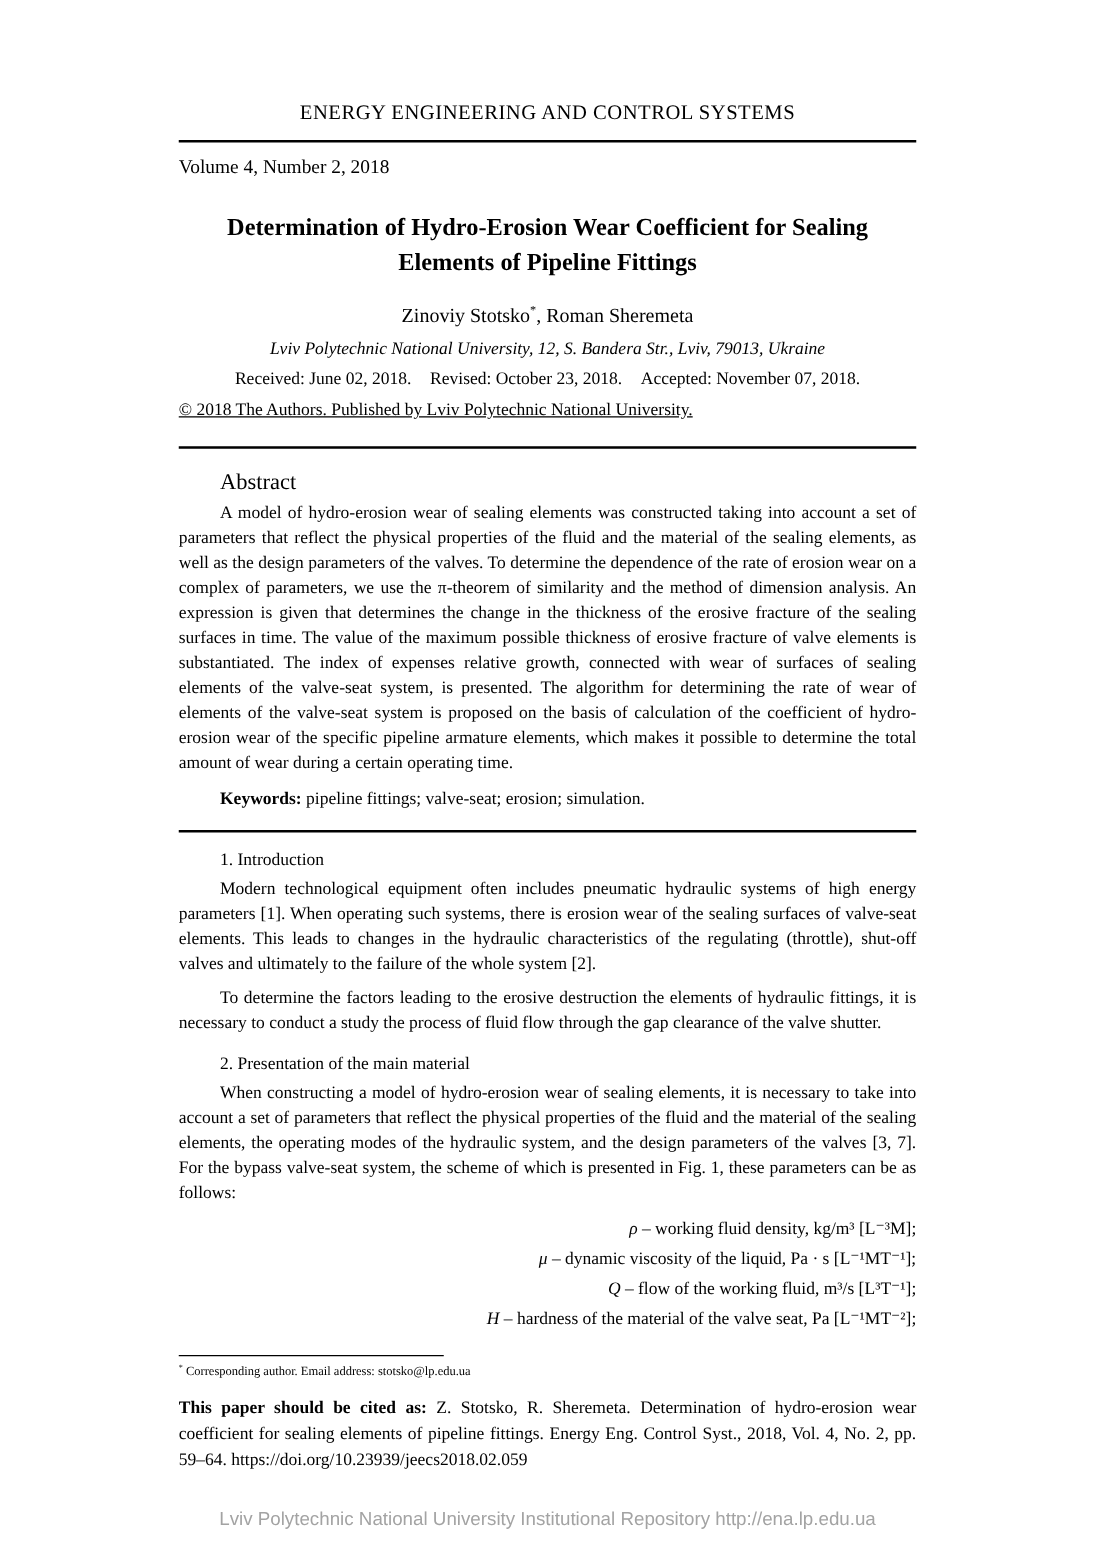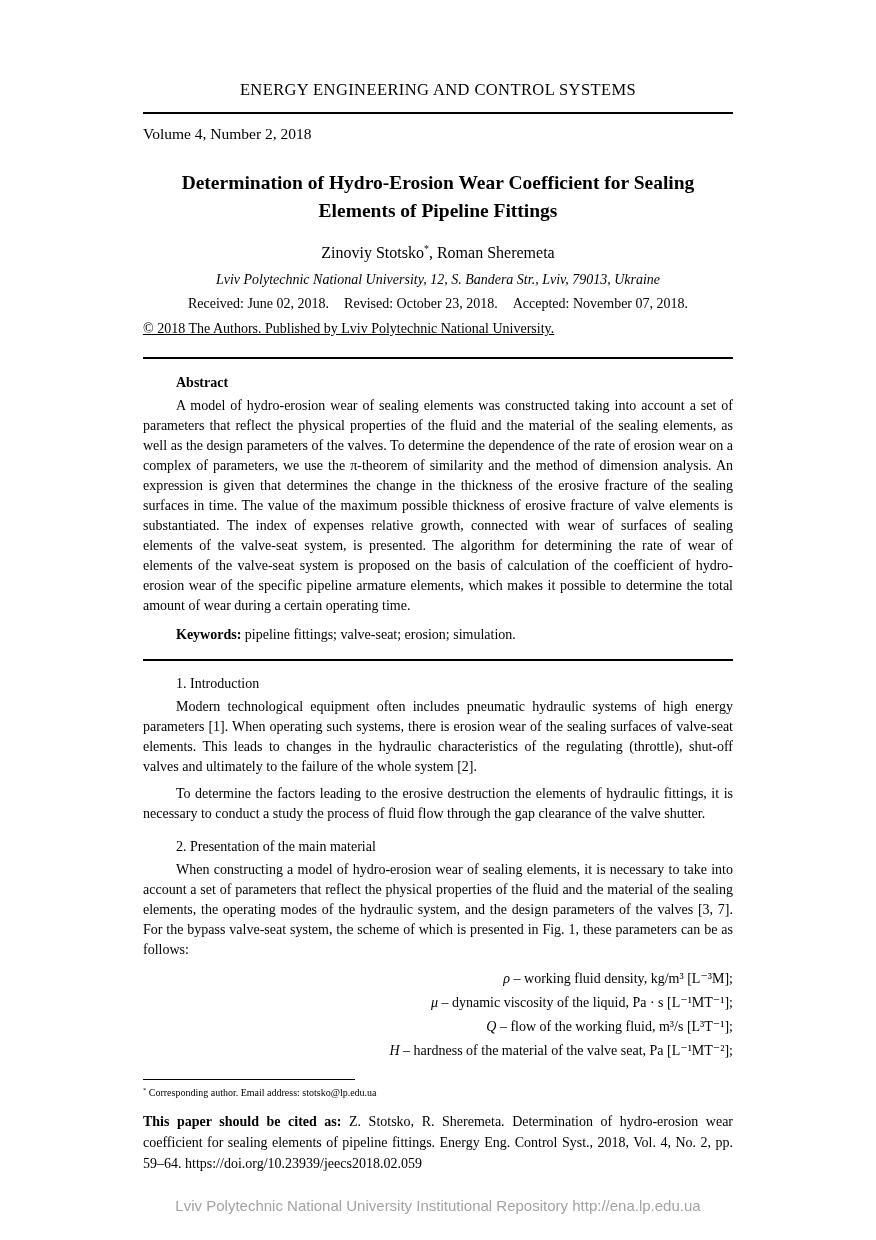--- a/index.html
+++ b/index.html
@@ -58,22 +58,22 @@
   }
   .dates span + span { margin-left: 15px; }
   .copyright {
     margin-top: 9px;
     font-size: 14px;
     text-decoration: underline;
   }
   .rule.abstract-top { margin-top: 20px; }
   .block-heading {
     margin: 16px 0 0 33px;
-    font-size: 14px;
-    font-weight: bold;
+    font-size: 18px;
+    font-weight: normal;
   }
   .para {
     margin: 5px 0 0 0;
     font-size: 14px;
     line-height: 20px;
     text-align: justify;
     text-indent: 33px;
   }
   .para + .para { margin-top: 7px; }
   .keywords {
@@ -111,21 +111,21 @@
   .citation {
     margin: 13px 0 0 0;
     font-size: 14px;
     line-height: 21px;
     text-align: justify;
   }
   .citation b { font-weight: bold; }
   .repo-footer {
     position: absolute;
     left: 0;
-    bottom: 26px;
+    bottom: 16px;
     width: 100%;
     text-align: center;
     font-family: "Liberation Sans", "DejaVu Sans", sans-serif;
     font-size: 15px;
     color: #a3a3a3;
   }
 </style>
 </head>
 <body>
 

